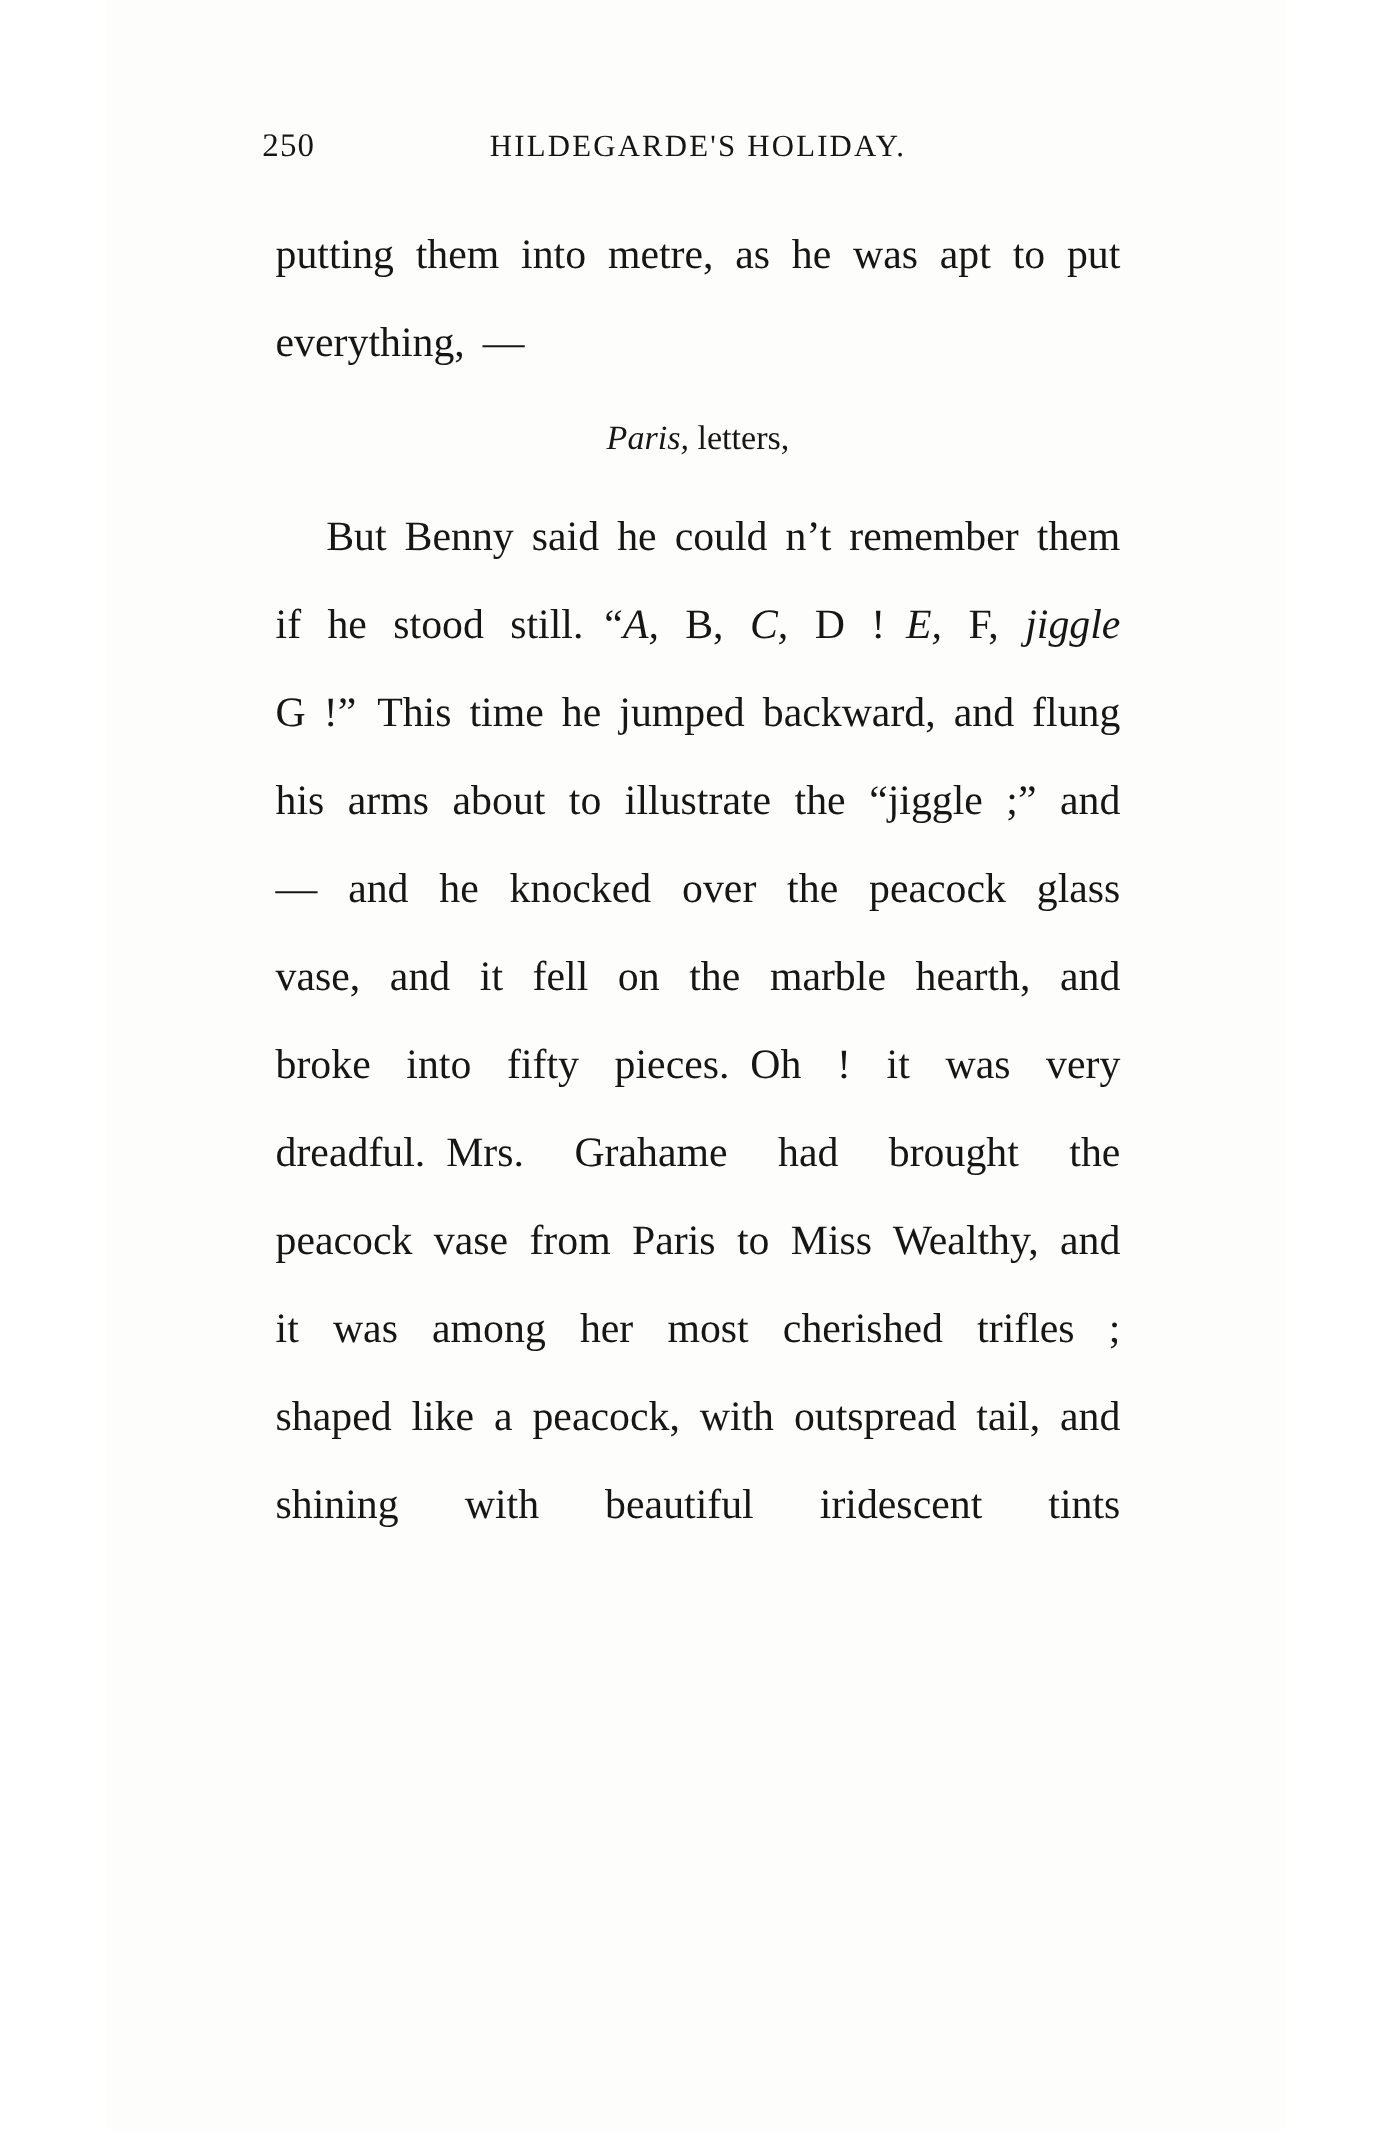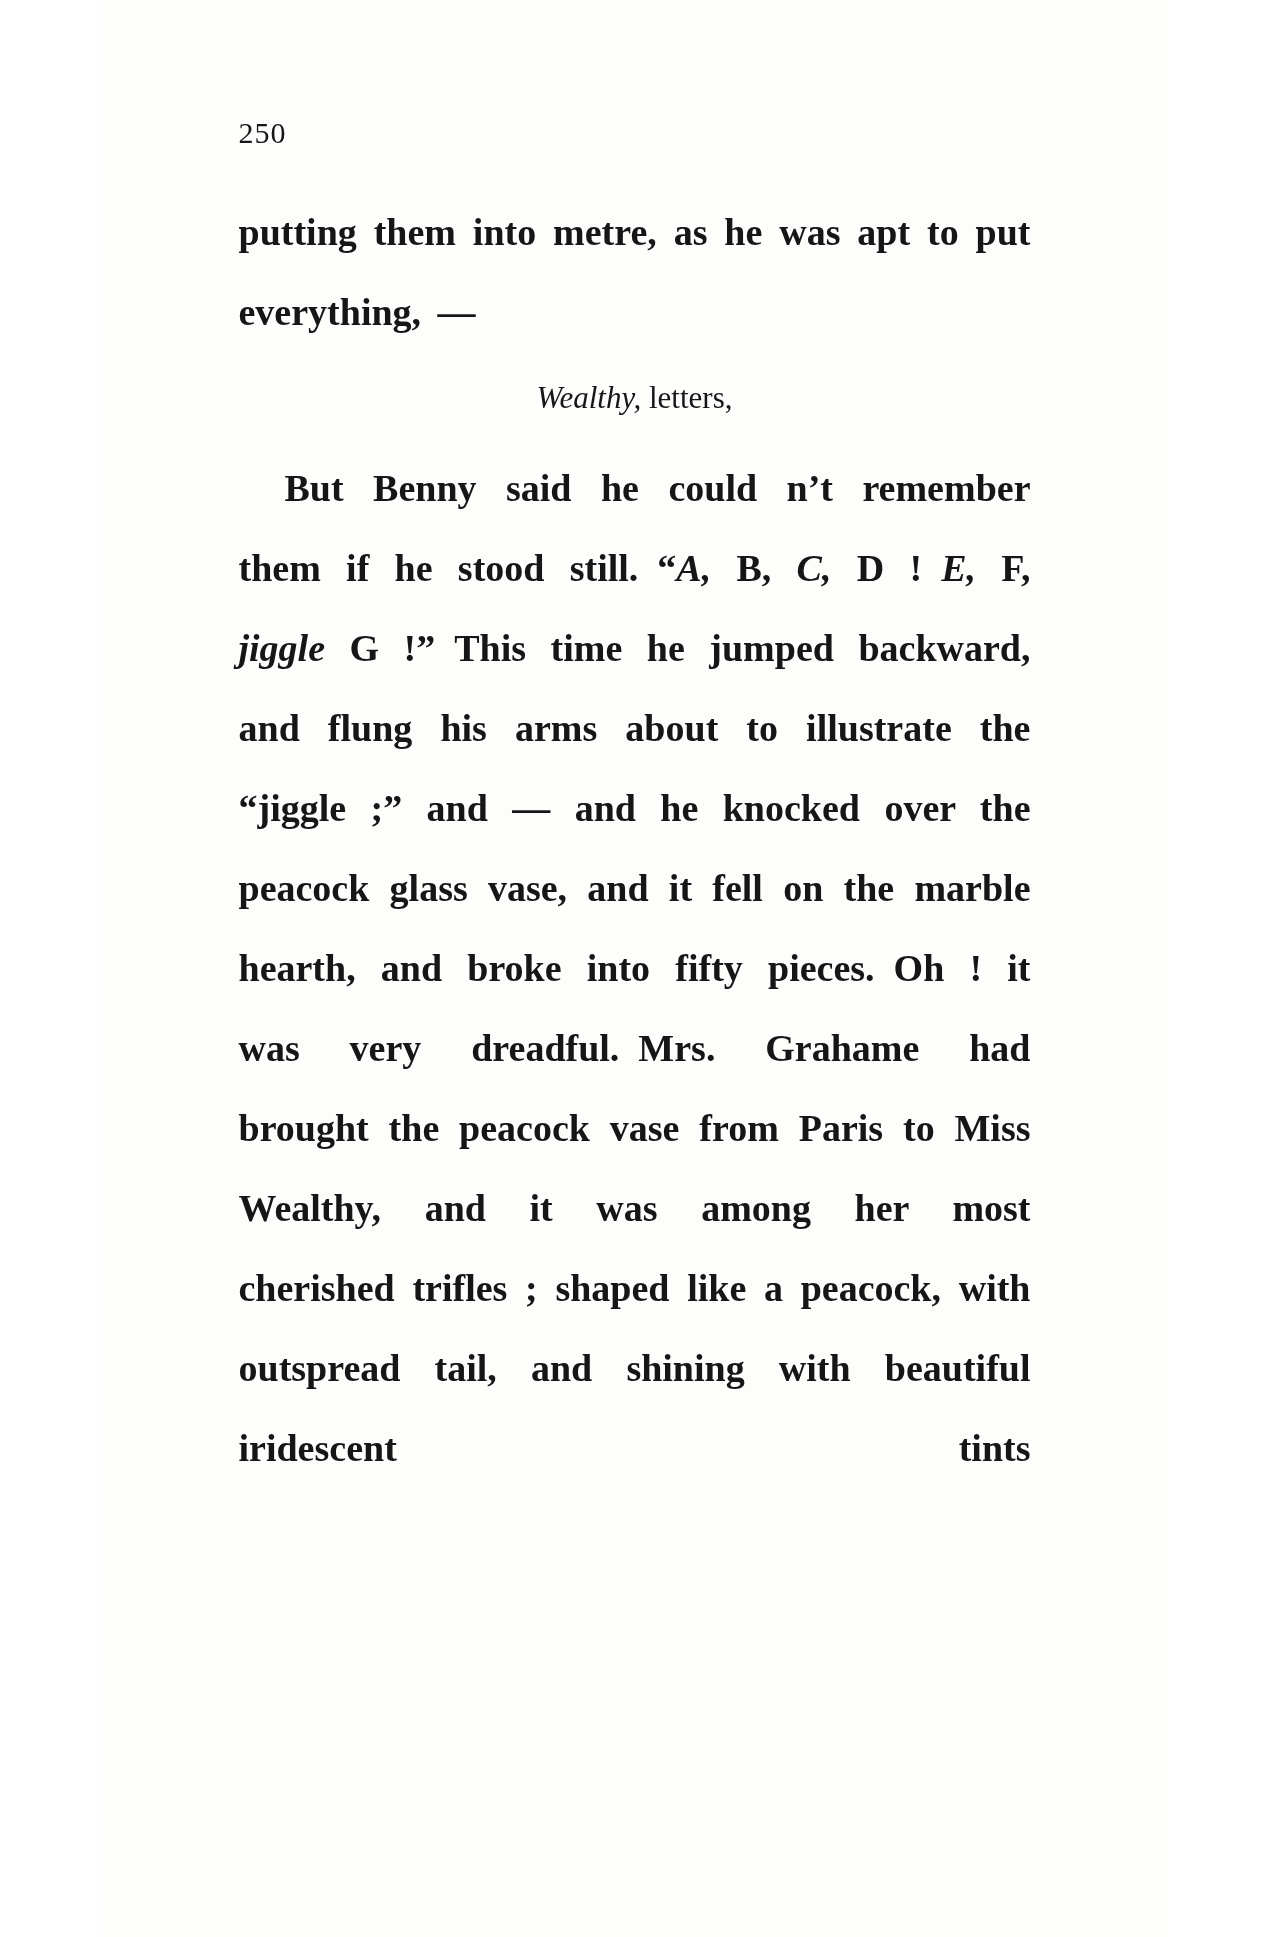--- a/index.html
+++ b/index.html
@@ -39,27 +39,26 @@
     flex: 1;
     text-align: center;
     font-size: 28px;
     letter-spacing: 2px;
     white-space: nowrap;
   }
   .header-spacer {
     width: 120px;
   }
   .para {
-    margin: 0;
+    margin: 12px;
     font-size: 38px;
     line-height: 80px;
     text-align: justify;
     word-spacing: 0.18em;
     hyphens: none;
-    font-weight: bold;
   }
   .para.no-indent { text-indent: 0; }
   .para.indent { text-indent: 46px; }
   .para.justify-last { text-align-last: justify; }
   .verse {
     margin: 22px 0 26px 0;
     text-align: center;
     font-size: 31px;
     line-height: 48px;
   }
@@ -67,27 +66,28 @@
   .it { font-style: italic; }
 </style>
 </head>
 <body>
 
 <div class="page">
   <div class="text-block">
 
     <div class="page-header">
       <span class="page-number">250</span>
+      <span class="running-title">HILDEGARDE'S HOLIDAY.</span>
       <span class="header-spacer"></span>
     </div>
 
     <p class="para no-indent"><span>putting them into metre, as he was apt to put everything, —</span></p>
 
     <div class="verse">
-      <div class="verse-line"><span class="it">Wealthy,</span><span> letters,</span></div>
+      <div class="verse-line"><span class="it">Paris,</span><span> letters,</span></div>
     </div>
 
 
 
     <p class="para indent justify-last"><span>But Benny said he could n’t remember them if he stood still. “</span><span class="it">A,</span><span> B, </span><span class="it">C,</span><span> D&nbsp;! </span><span class="it">E,</span><span> F, </span><span class="it">jiggle</span><span> G&nbsp;!” This time he jumped backward, and flung his arms about to illustrate the “jiggle&nbsp;;” and — and he knocked over the peacock glass vase, and it fell on the marble hearth, and broke into fifty pieces. Oh&nbsp;! it was very dreadful. Mrs. Grahame had brought the peacock vase from Paris to Miss Wealthy, and it was among her most cherished trifles&nbsp;; shaped like a peacock, with outspread tail, and shining with beautiful iridescent tints</span></p>
 
   </div>
 </div>
 
 </body></html>

